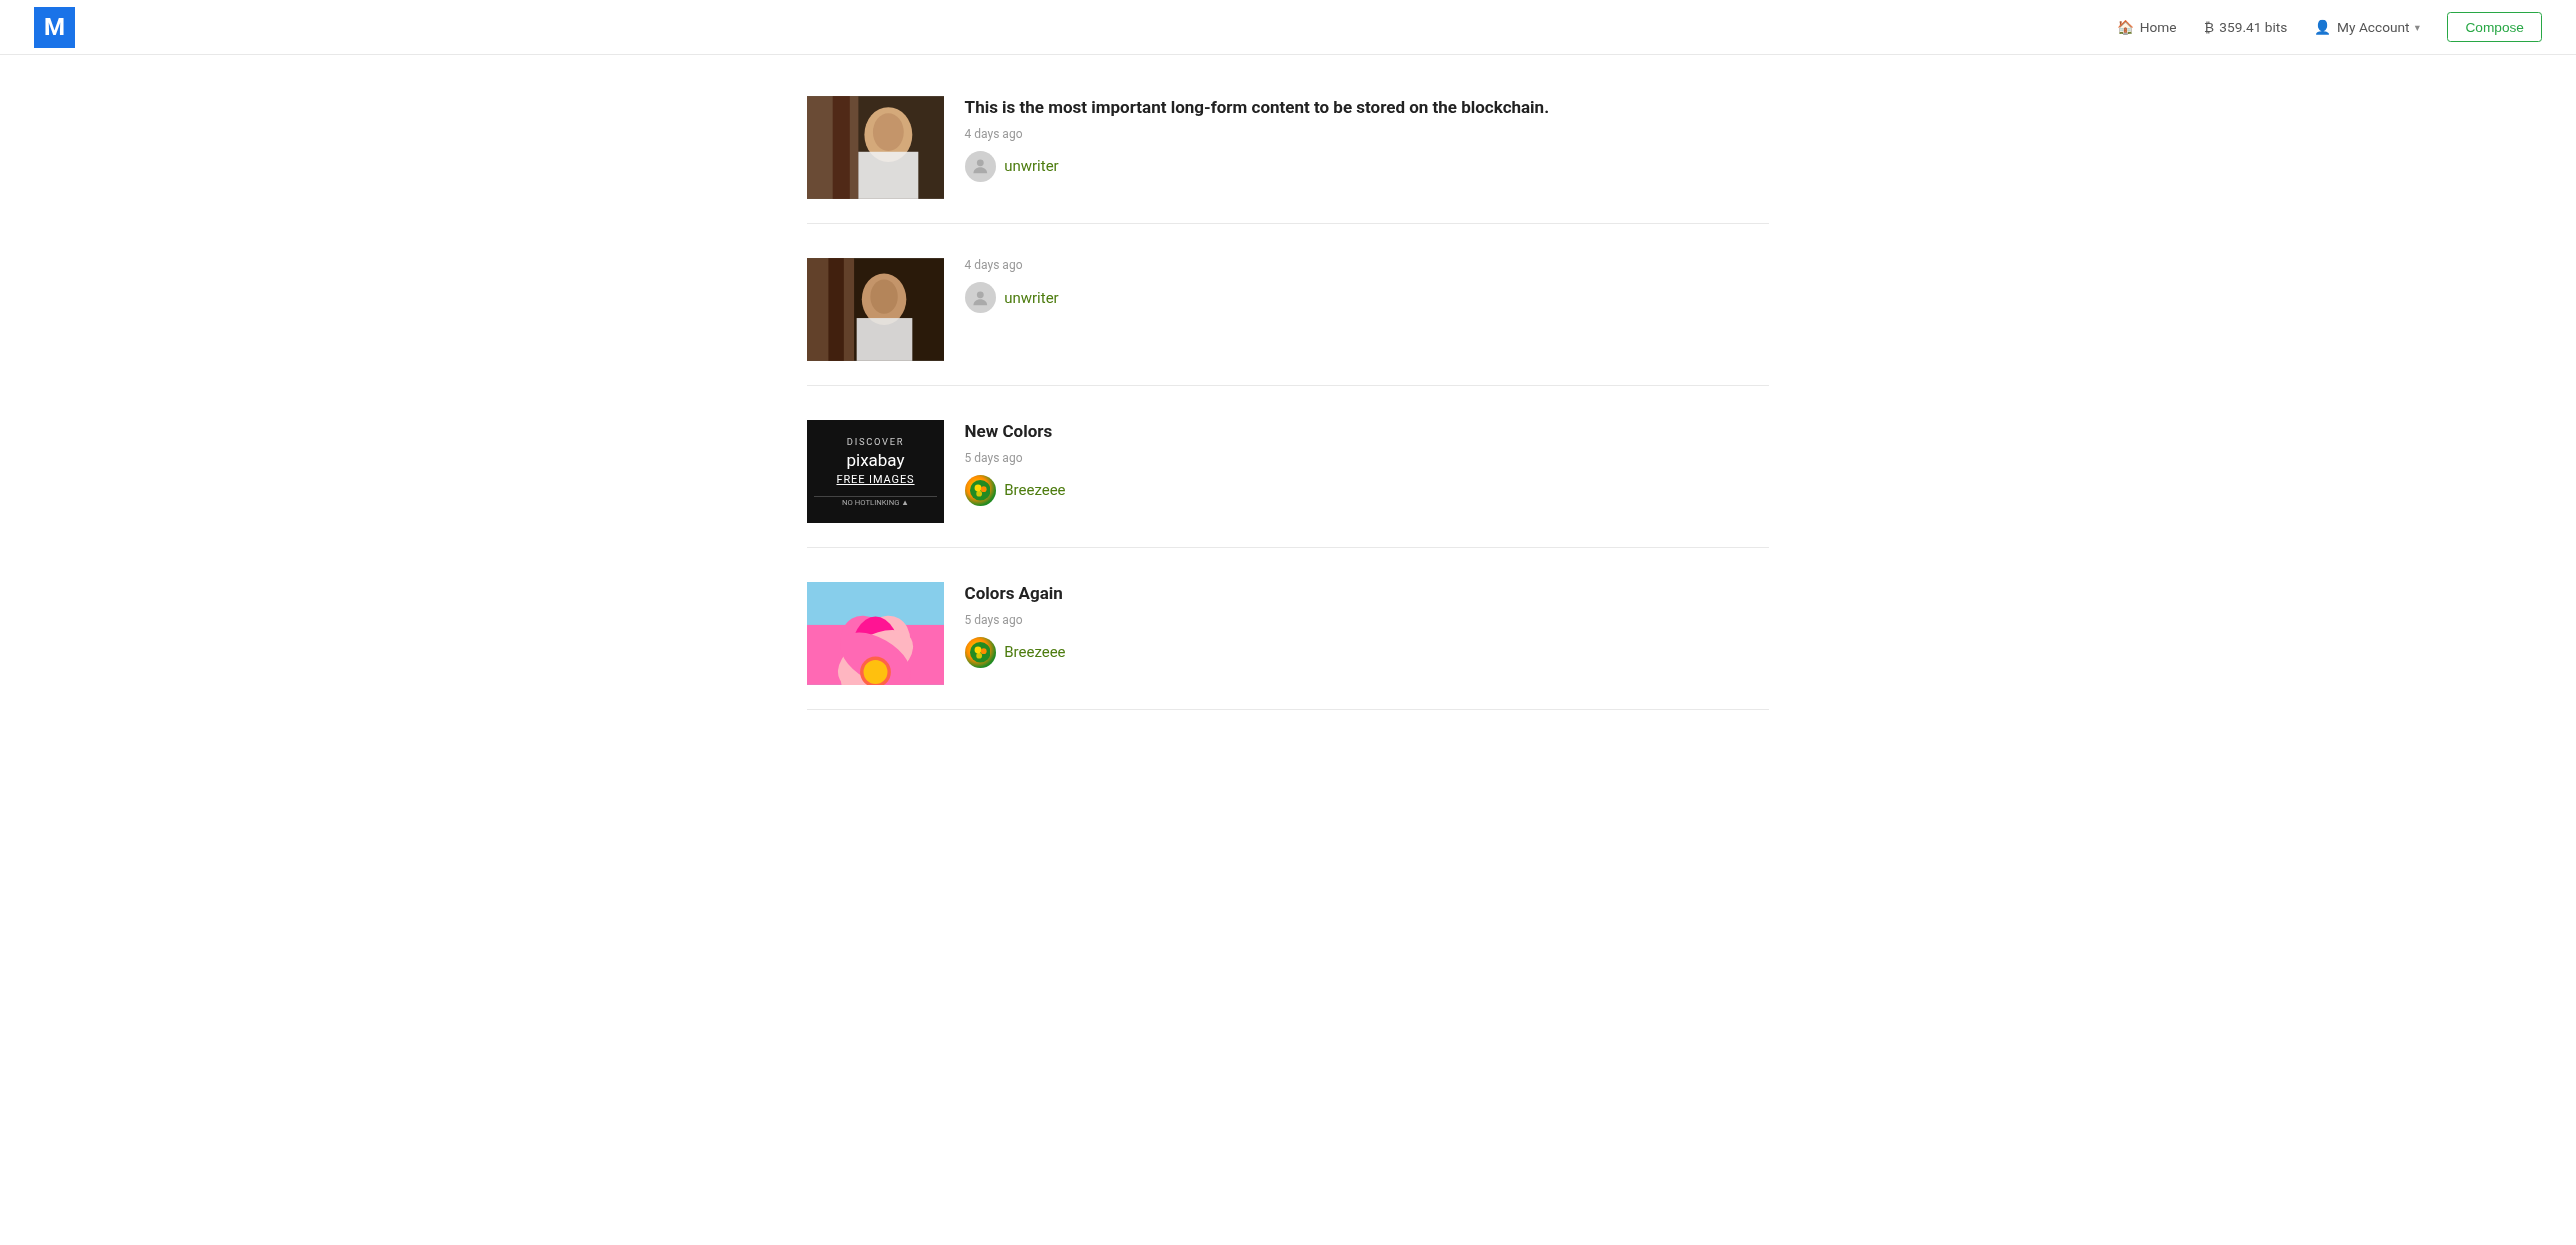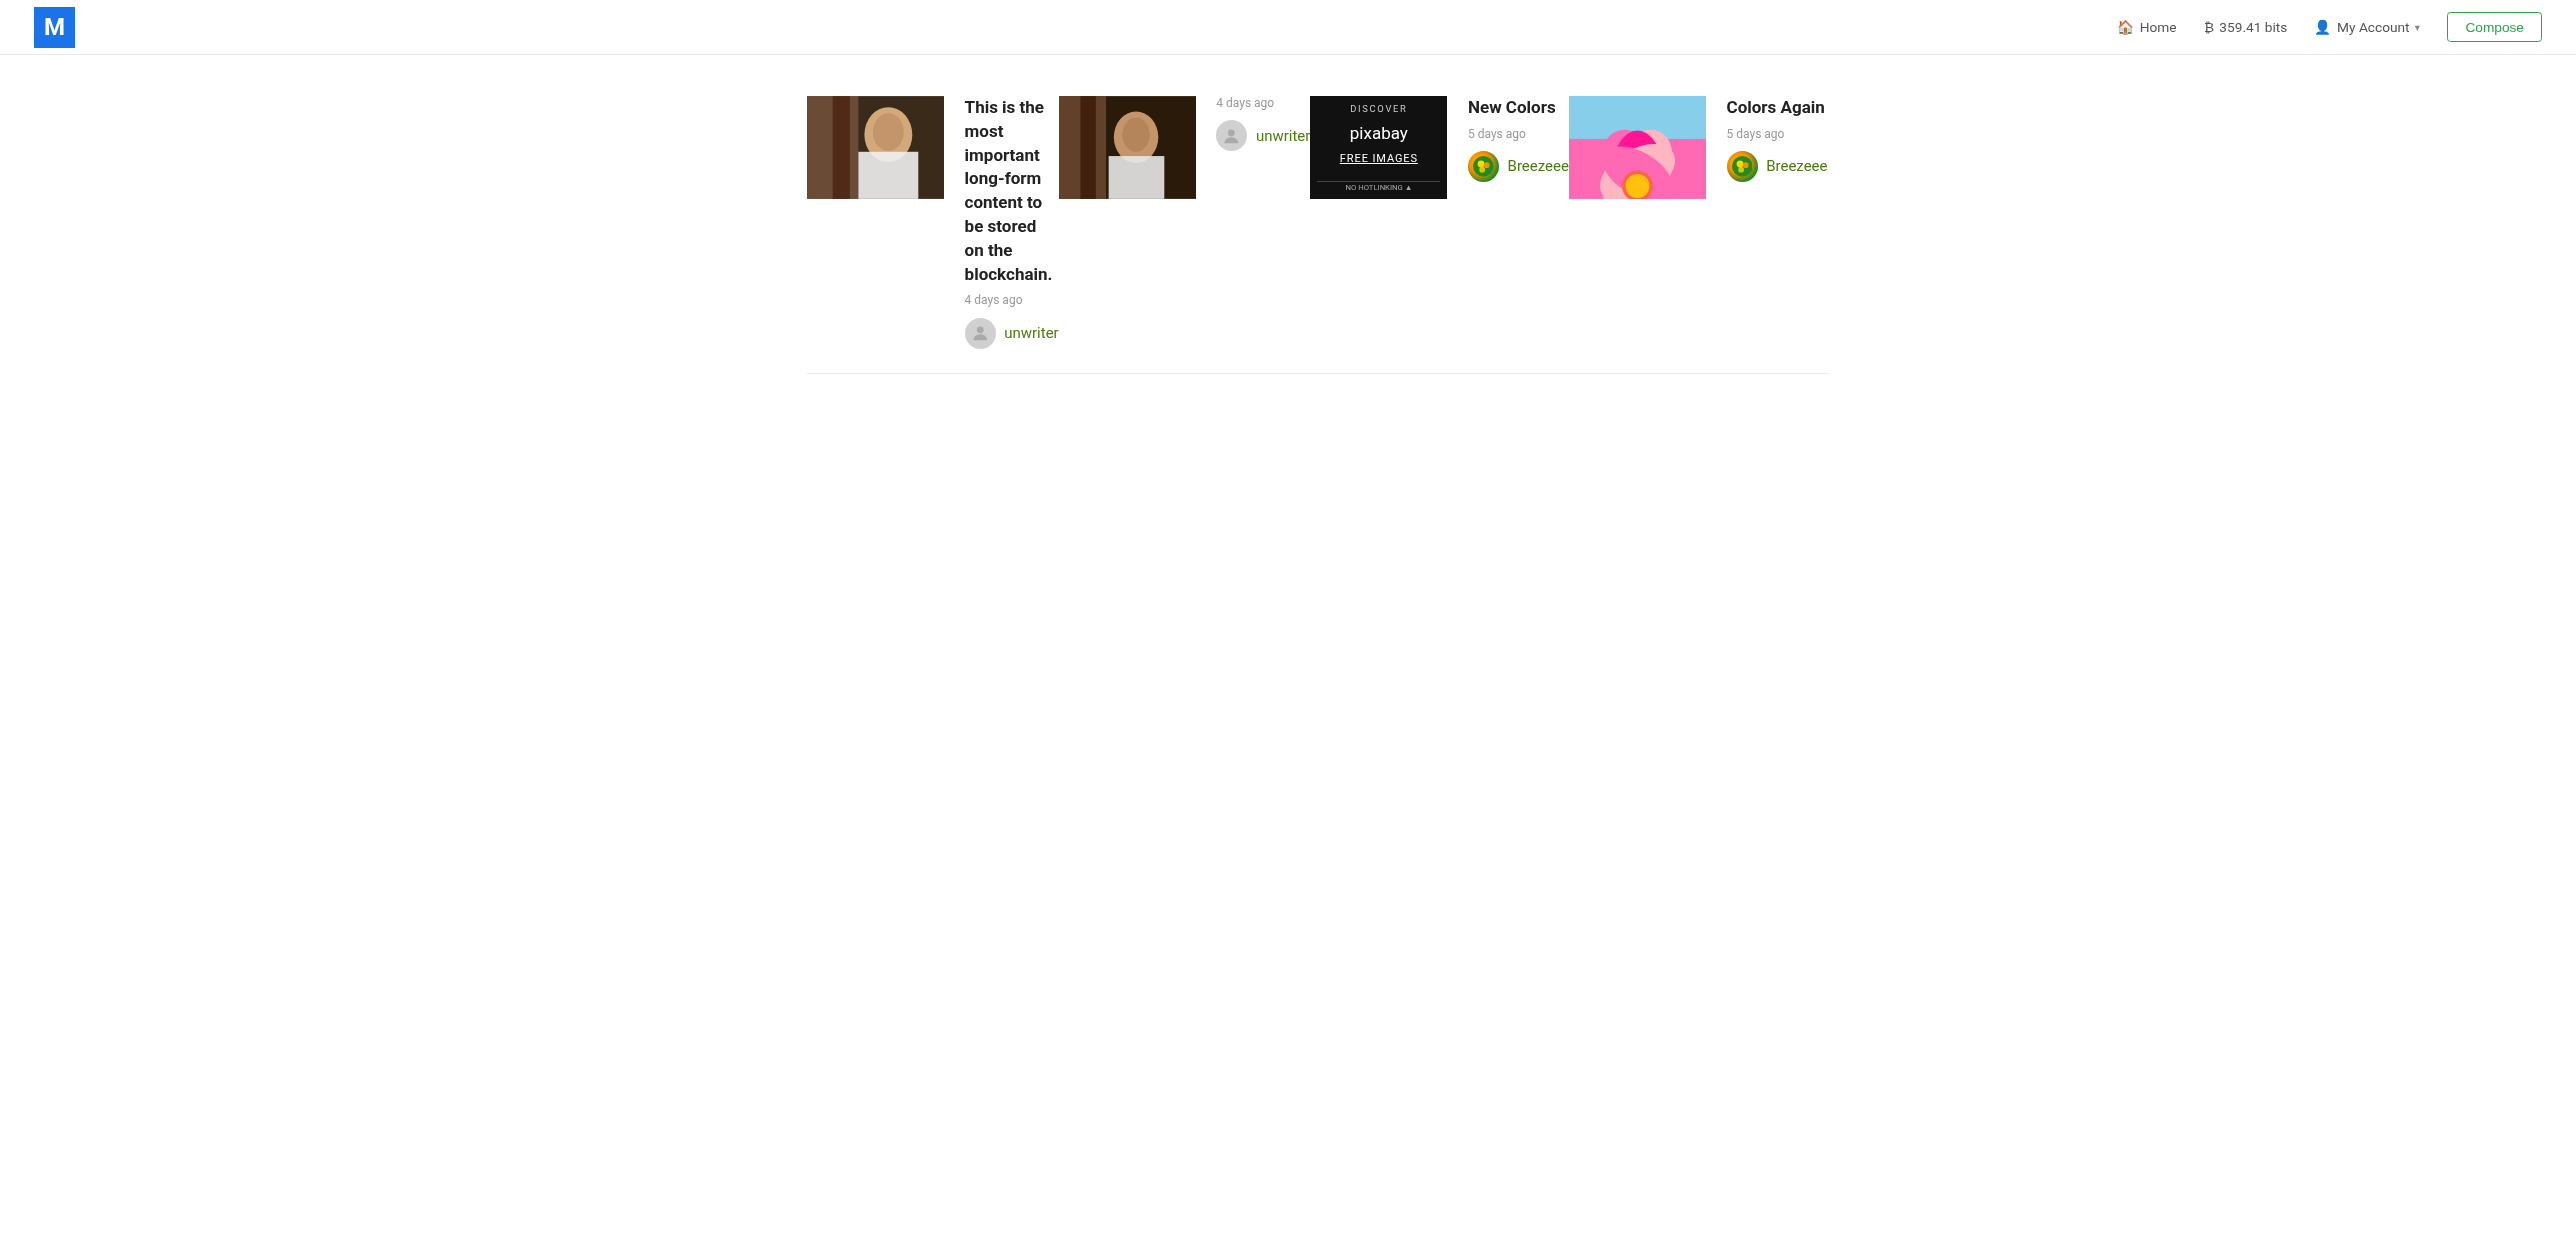--- a/index.html
+++ b/index.html
@@ -54,22 +54,22 @@
     
     .main {
       max-width: 1030px;
       margin: 0 auto;
       padding: 17px 34px;
     }
 
     
     .article-list {
       display: flex;
-      flex-direction: row;
-      gap: 0;
+      flex-direction: column;
+      gap: 10px;
     }
 
     .article-item {
       display: flex;
       align-items: flex-start;
       padding: 24px 0;
       border-bottom: 0.9px solid #e8e8e8;
       gap: 20.6px;
     }
 
@@ -79,21 +79,21 @@
       object-fit: cover;
       flex-shrink: 0;
       background: #ccc;
       overflow: hidden;
     }
     .thumb-pixabay {
       background: #111;
       display: flex;
       flex-direction: column;
       align-items: center;
-      justify-content: space-between;
+      justify-content: center;
       color: #fff;
       padding: 6.9px;
       text-align: center;
     }
     .thumb-pixabay .discover-text {
       font-size: 9.4px;
       letter-spacing: 1.7px;
       margin-bottom: 3.4px;
       color: #ccc;
     }

